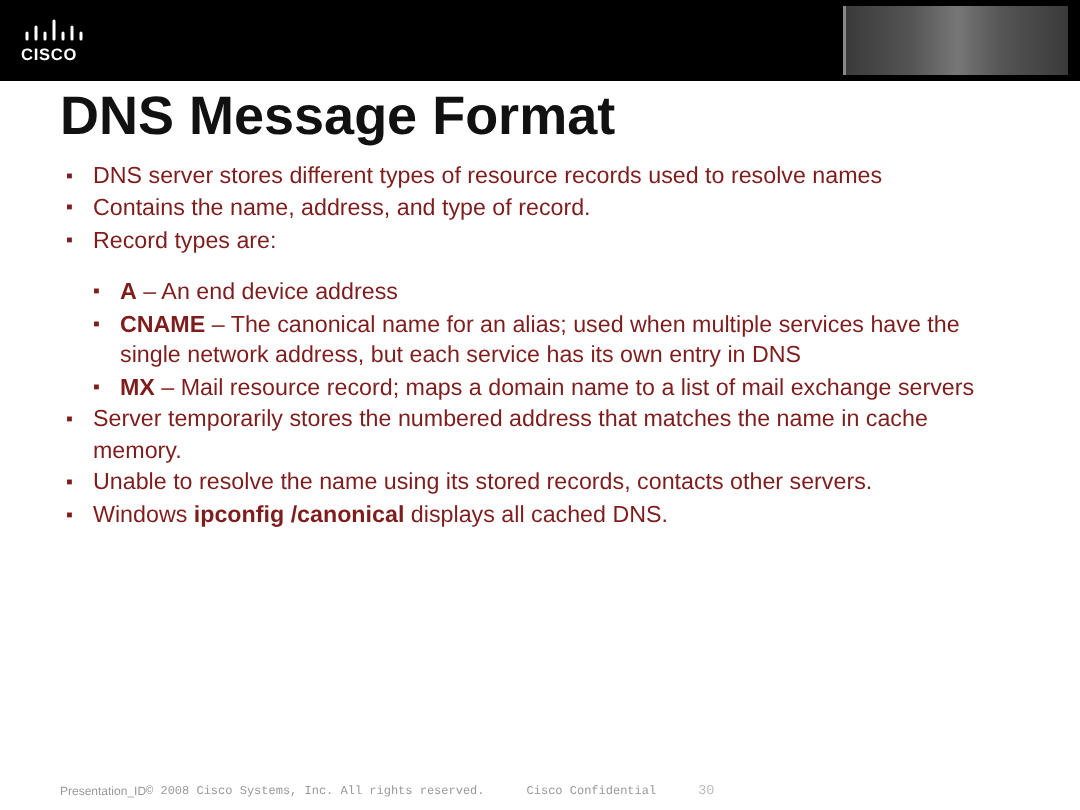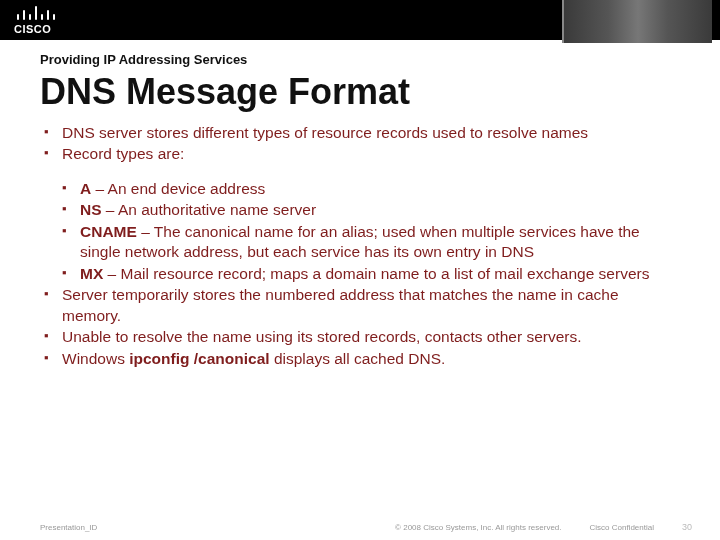--- a/index.html
+++ b/index.html
@@ -1,33 +1,33 @@
 <!DOCTYPE html>
 <html><head>
 <meta charset="utf-8">
 <style>
   * { margin: 0; padding: 0; box-sizing: border-box; }
   html, body { width: 720px; height: 540px; font-family: Arial, Helvetica, sans-serif; background: #fff; overflow: hidden; }
   .slide { width: 720px; height: 540px; position: relative; display: flex; flex-direction: column; }
-  .header-bar { height: 40px; background: #000; display: flex; align-items: center; justify-content: space-between; padding: 0 8px 0 14px; }
+  .header-bar { height: 54px; background: #000; display: flex; align-items: center; justify-content: space-between; padding: 0 8px 0 14px; }
   .logo { color: #fff; }
   .logo svg { display: block; }
   .header-photo { width: 150px; height: 46px; background: linear-gradient(90deg,#3a3a3a 0%,#555 30%,#777 50%,#555 70%,#3a3a3a 100%); border-left: 2px solid #888; }
   .eyebrow { margin: 12px 0 2px 40px; font-size: 13px; font-weight: bold; color: #111; }
   .title { margin: 2px 0 10px 40px; font-size: 36px; font-weight: bold; color: #111; }
   .content { flex: 1; padding: 0 42px 0 44px; font-size: 15.5px; line-height: 1.32; color: #7f1d1d; }
   ul.bullets { list-style: none; }
   ul.bullets > li { position: relative; padding-left: 18px; margin-bottom: 1px; }
   ul.bullets > li::before { content: "▪"; position: absolute; left: 0; top: 0; font-size: 13px; }
   ul.sub { list-style: none; margin-top: 14px; }
   ul.sub > li { position: relative; padding-left: 18px; margin-bottom: 1px; }
   ul.sub > li::before { content: "▪"; position: absolute; left: 0; top: 0; font-size: 13px; }
   .b { font-weight: bold; }
-  .footer { position: absolute; bottom: 0; left: 0; right: 16px; height: 26px; display: flex; align-items: center; justify-content: space-between; padding: 0 12px 0 40px; font-size: 8px; color: #999; }
-  .footer .right { display: flex; gap: 28px; align-items: center; }
+  .footer { position: absolute; bottom: 0; left: 0; right: 16px; height: 26px; display: flex; align-items: center; padding: 0 12px 0 40px; font-size: 8px; color: #999; }
+  .footer .right { display: flex; gap: 28px; align-items: center; font-family: Liberation Mono, monospace; }
   .footer .pg { font-size: 9px; color: #bbb; }
 </style>
 </head>
 <body>
 
 <div class="slide">
 
   <div class="header-bar">
     <div class="logo">
       <svg width="60" height="34" viewBox="0 0 60 34">
@@ -39,31 +39,30 @@
           <line x1="28" y1="12" x2="28" y2="16"></line>
           <line x1="34" y1="8" x2="34" y2="16"></line>
           <line x1="40" y1="12" x2="40" y2="16"></line>
         </g>
         <text x="0" y="30" fill="#fff" font-family="Arial" font-size="11" font-weight="bold" letter-spacing="0.5">CISCO</text>
       </svg>
     </div>
     <div class="header-photo"></div>
   </div>
 
-  <div class="eyebrow">Providing IP Addressing Services</div>
   <div class="title">DNS Message Format</div>
 
   <div class="content">
     <ul class="bullets">
       <li><span>DNS server stores different types of resource records used to resolve names</span></li>
+      <li><span>Contains the name, address, and type of record.</span></li>
       <li>
         <span>Record types are:</span>
         <ul class="sub">
           <li><span class="b">A</span><span> – An end device address</span></li>
-          <li><span class="b">NS</span><span> – An authoritative name server</span></li>
           <li><span class="b">CNAME</span><span> – The canonical name for an alias; used when multiple services have the single network address, but each service has its own entry in DNS</span></li>
           <li><span class="b">MX</span><span> – Mail resource record; maps a domain name to a list of mail exchange servers</span></li>
         </ul>
       </li>
       <li><span>Server temporarily stores the numbered address that matches the name in cache memory.</span></li>
       <li><span>Unable to resolve the name using its stored records, contacts other servers.</span></li>
       <li><span>Windows </span><span class="b">ipconfig /canonical</span><span> displays all cached DNS.</span></li>
     </ul>
   </div>
 

